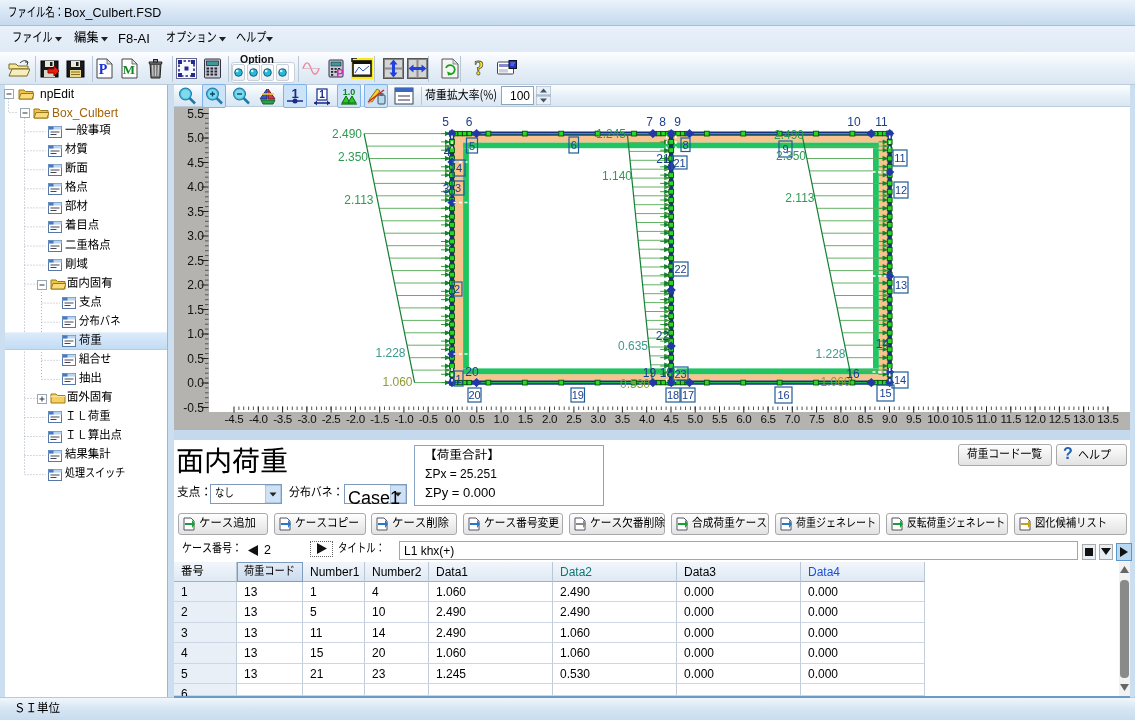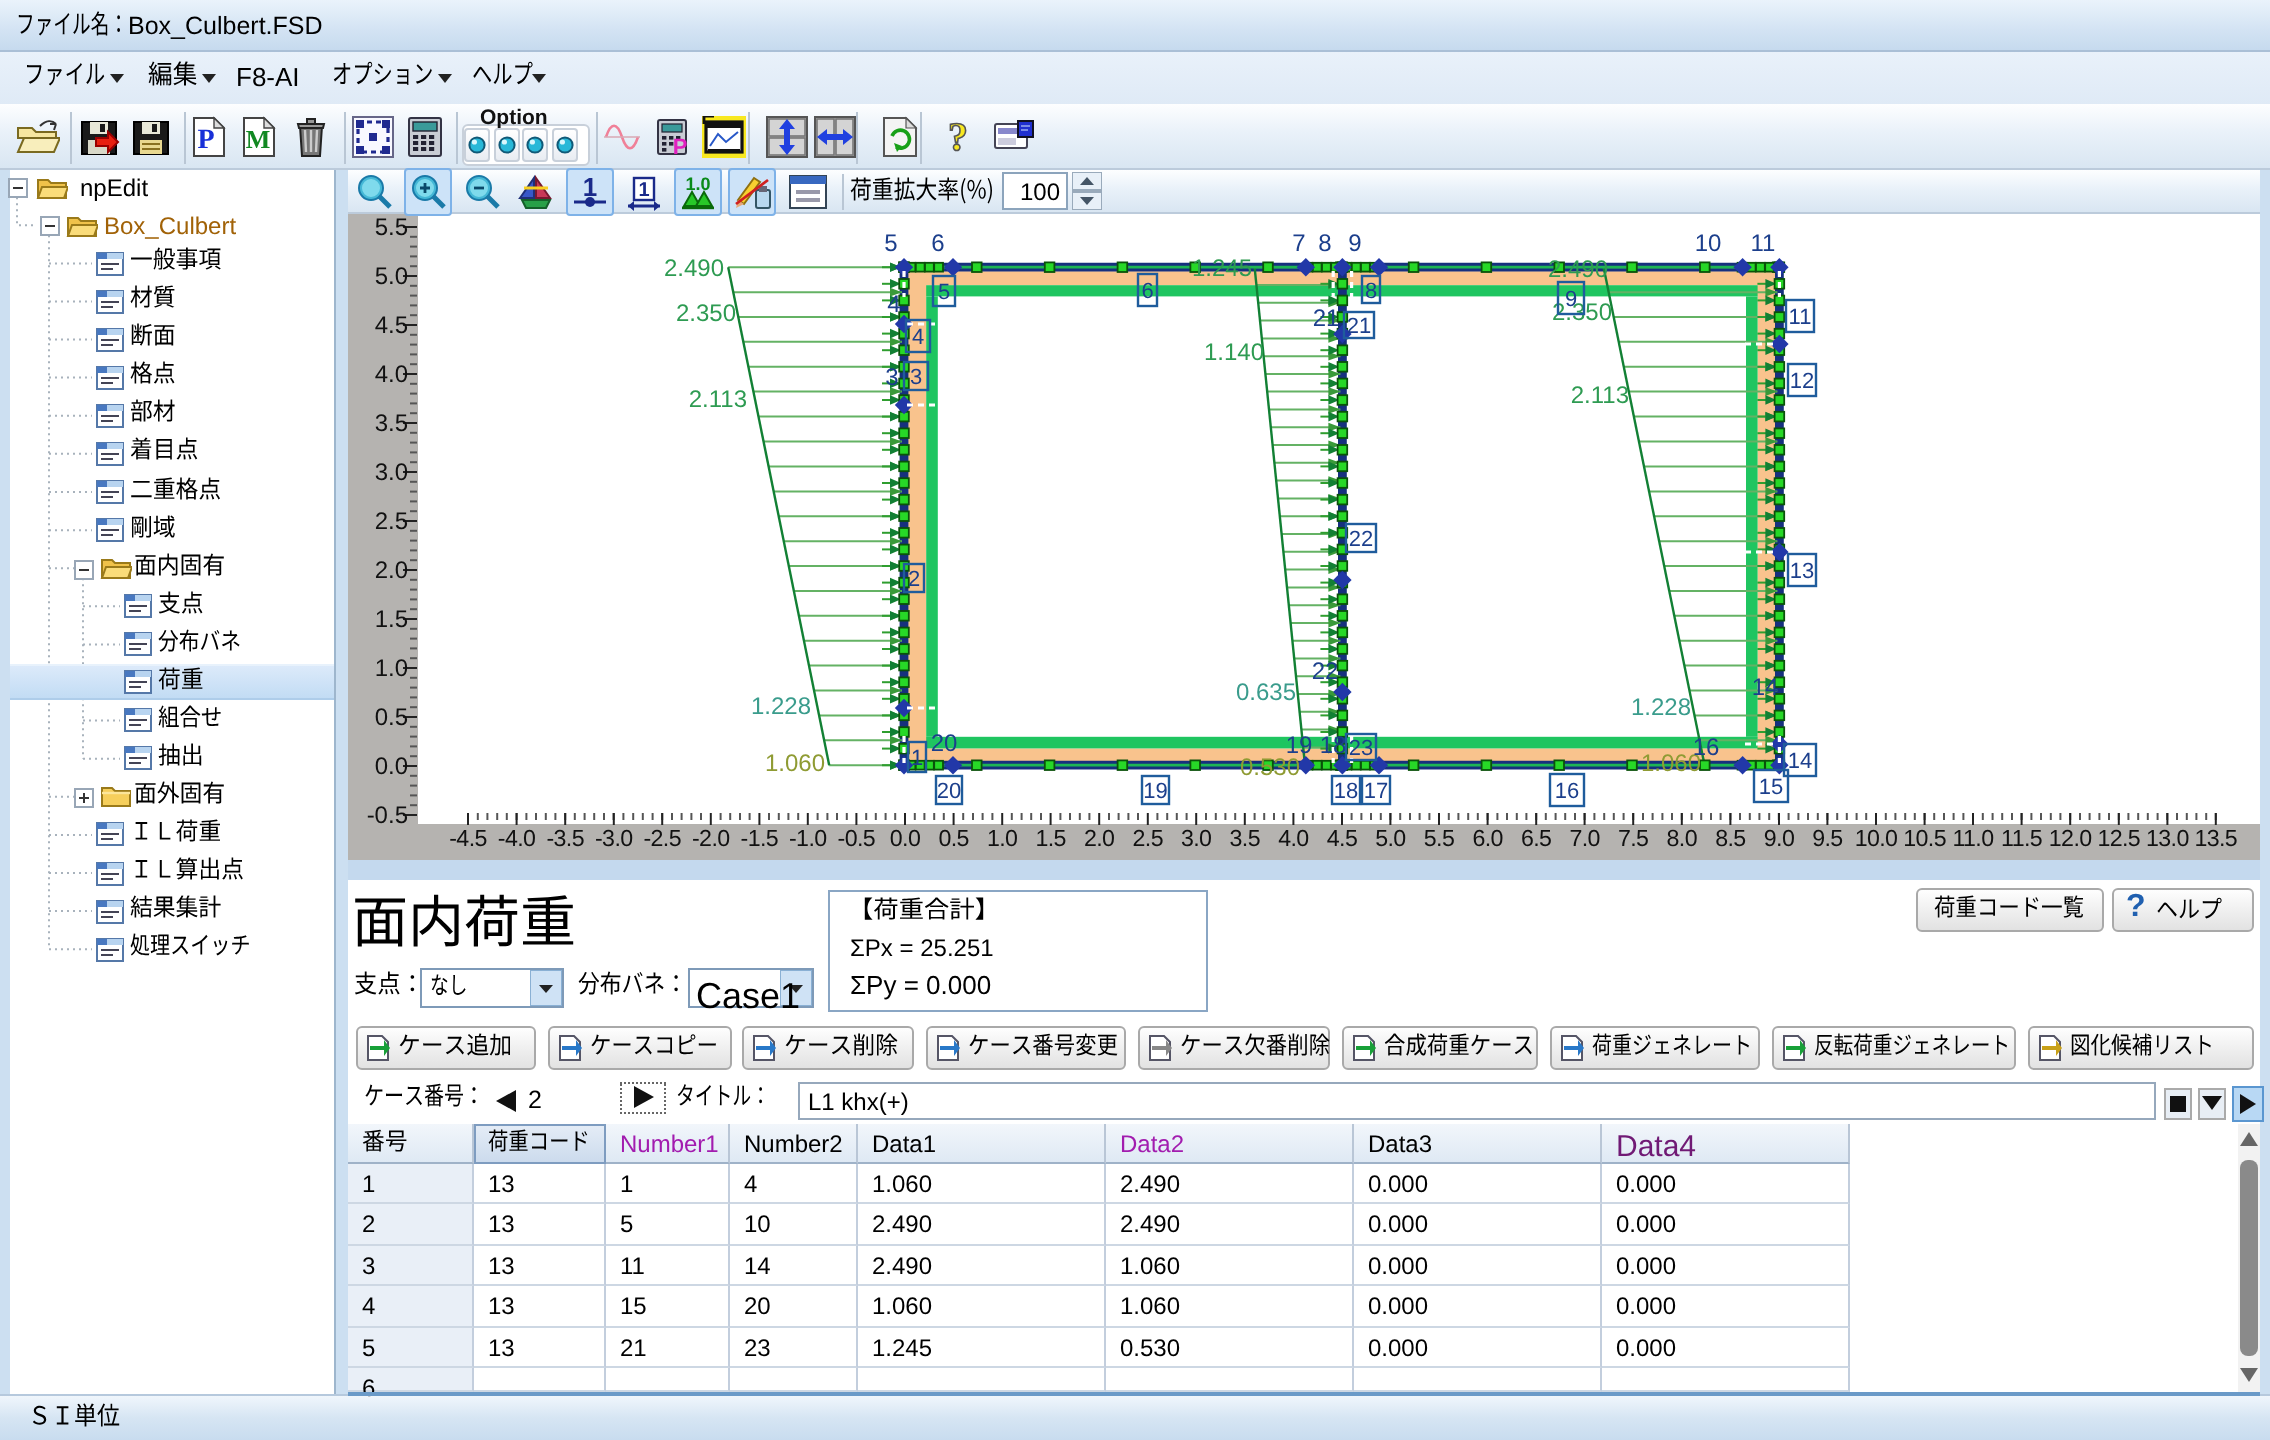--- a/index.html
+++ b/index.html
@@ -1582,31 +1582,31 @@
   </svg>
 <div class="abs" style="left:174px;top:562px;width:63px;height:20px;background:linear-gradient(#f2f6fb,#dfe9f4);border-right:1px solid #b9c6d6;border-bottom:1px solid #9fb2c8"></div>
 <svg style="position:absolute;left:181.0px;top:565.0px;overflow:visible" width="25" height="14" viewBox="0 0 25 14">
     <path d="M5.2 3.1H3.6L4.0 2.9C3.9 2.5 3.5 1.8 3.1 1.3C3.8 1.3 4.5 1.2 5.2 1.2ZM2.3 1.6C2.7 2.1 3.0 2.7 3.2 3.1H0.7V3.9H4.4C3.3 4.9 1.8 5.8 0.4 6.2C0.6 6.4 0.8 6.7 0.9 6.9C1.3 6.8 1.7 6.6 2.2 6.4V10.8H3.0V10.4H8.6V10.8H9.4V6.4C9.8 6.6 10.1 6.7 10.5 6.8C10.6 6.6 10.8 6.3 11.0 6.1C9.6 5.7 8.0 4.8 7.0 3.9H10.7V3.1H8.1C8.5 2.6 8.8 2.0 9.2 1.4L8.3 1.1C8.0 1.7 7.6 2.5 7.3 3.0L7.7 3.1H6.1V1.1C7.4 1.0 8.7 0.8 9.7 0.6L9.1 -0.1C7.3 0.3 4.0 0.6 1.3 0.7C1.4 0.9 1.5 1.2 1.5 1.4L3.0 1.3ZM5.2 4.0V6.0H6.1V4.0C6.8 4.8 7.9 5.6 9.0 6.2H2.5C3.5 5.6 4.5 4.8 5.2 4.0ZM3.0 8.6H5.3V9.7H3.0ZM3.0 7.9V6.9H5.3V7.9ZM8.6 8.6V9.7H6.1V8.6ZM8.6 7.9H6.1V6.9H8.6Z M14.4 1.1H19.9V3.0H14.4ZM13.5 0.3V3.8H20.8V0.3ZM12.0 4.7V5.5H14.4C14.2 6.4 13.8 7.4 13.5 8.1L14.4 8.3L14.8 7.4H19.8C19.6 8.9 19.3 9.6 19.0 9.9C18.9 10.0 18.8 10.0 18.5 10.0C18.2 10.0 17.3 10.0 16.5 9.9C16.7 10.1 16.8 10.5 16.8 10.8C17.6 10.8 18.4 10.8 18.8 10.8C19.2 10.8 19.5 10.7 19.8 10.5C20.2 10.1 20.5 9.1 20.8 7.0C20.8 6.9 20.8 6.6 20.8 6.6H15.0L15.4 5.5H22.2V4.7Z" fill="#000"></path>
   </svg>
 <div class="abs" style="left:237px;top:562px;width:66px;height:20px;background:linear-gradient(#e4ecf6,#ccdbed);border:1px solid #7e9cc0"></div>
 <svg style="position:absolute;left:244.0px;top:565.0px;overflow:visible" width="53" height="14" viewBox="0 0 53 14">
     <path d="M3.6 3.2V4.0H7.9V9.6C7.9 9.8 7.9 9.9 7.7 9.9C7.5 9.9 6.8 9.9 6.1 9.9C6.3 10.1 6.4 10.5 6.4 10.7C7.3 10.7 7.9 10.7 8.2 10.6C8.6 10.5 8.7 10.2 8.7 9.7V4.0H9.7V3.2ZM2.7 2.6C2.1 4.0 1.2 5.3 0.3 6.2C0.4 6.4 0.7 6.8 0.8 6.9C1.1 6.6 1.5 6.2 1.8 5.8V10.8H2.5V4.6C2.9 4.1 3.2 3.5 3.4 2.9ZM3.7 5.2V9.3H4.4V8.6H6.9V5.2ZM4.4 5.9H6.2V7.8H4.4ZM6.5 -0.2V0.7H3.7V-0.2H2.9V0.7H0.6V1.5H2.9V2.7H3.7V1.5H6.5V2.7H7.2V1.5H9.6V0.7H7.2V-0.2Z M11.8 3.4V7.1H14.8V7.9H11.5V8.6H14.8V9.7H10.7V10.4H19.8V9.7H15.6V8.6H19.2V7.9H15.6V7.1H18.8V3.4H15.6V2.6H19.8V1.9H15.6V1.0C16.8 0.9 17.9 0.7 18.8 0.5L18.4 -0.2C16.8 0.2 13.9 0.4 11.5 0.5C11.6 0.6 11.7 1.0 11.7 1.2C12.7 1.2 13.8 1.1 14.8 1.0V1.9H10.8V2.6H14.8V3.4ZM12.5 5.5H14.8V6.4H12.5ZM15.6 5.5H18.0V6.4H15.6ZM12.5 4.0H14.8V4.9H12.5ZM15.6 4.0H18.0V4.9H15.6Z M22.0 8.2V9.3C22.2 9.3 22.7 9.3 23.1 9.3H28.1L28.1 9.9H29.0C29.0 9.8 29.0 9.2 29.0 8.8V2.6C29.0 2.3 29.0 1.9 29.0 1.7C28.8 1.7 28.5 1.7 28.2 1.7H23.2C22.9 1.7 22.4 1.7 22.1 1.6V2.7C22.3 2.7 22.8 2.6 23.2 2.6H28.1V8.3H23.1C22.7 8.3 22.2 8.3 22.0 8.2Z M31.6 4.6V5.8C31.9 5.8 32.4 5.8 33.0 5.8C33.7 5.8 37.8 5.8 38.6 5.8C39.0 5.8 39.5 5.8 39.7 5.8V4.6C39.4 4.7 39.1 4.7 38.6 4.7C37.8 4.7 33.7 4.7 33.0 4.7C32.4 4.7 31.9 4.7 31.6 4.6Z M47.4 1.2 46.8 1.5C47.2 2.0 47.5 2.7 47.7 3.3L48.3 3.0C48.1 2.4 47.6 1.6 47.4 1.2ZM48.6 0.6 48.1 0.9C48.4 1.4 48.7 2.1 49.0 2.7L49.6 2.4C49.3 1.8 48.9 1.0 48.6 0.6ZM43.8 8.9C43.8 9.4 43.8 10.0 43.7 10.4H44.7C44.7 10.0 44.7 9.3 44.7 8.9V5.0C45.8 5.4 47.6 6.2 48.7 6.9L49.0 5.9C47.9 5.3 46.0 4.4 44.7 3.9V2.0C44.7 1.6 44.7 1.1 44.7 0.7H43.7C43.8 1.1 43.8 1.6 43.8 2.0C43.8 3.0 43.8 8.3 43.8 8.9Z" fill="#000"></path>
   </svg>
 <div class="abs" style="left:303px;top:562px;width:62px;height:20px;background:linear-gradient(#f2f6fb,#dfe9f4);border-right:1px solid #b9c6d6;border-bottom:1px solid #9fb2c8"></div>
-<div class="abs" style="left:310px;top:565px;font-size:12px;color:#a21caf">Number1</div>
+<div class="abs" style="left:310px;top:565px;font-size:12px;color:#000000">Number1</div>
 <div class="abs" style="left:365px;top:562px;width:64px;height:20px;background:linear-gradient(#f2f6fb,#dfe9f4);border-right:1px solid #b9c6d6;border-bottom:1px solid #9fb2c8"></div>
 <div class="abs" style="left:372px;top:565px;font-size:12px;color:#000000">Number2</div>
 <div class="abs" style="left:429px;top:562px;width:124px;height:20px;background:linear-gradient(#f2f6fb,#dfe9f4);border-right:1px solid #b9c6d6;border-bottom:1px solid #9fb2c8"></div>
 <div class="abs" style="left:436px;top:565px;font-size:12px;color:#000">Data1</div>
 <div class="abs" style="left:553px;top:562px;width:124px;height:20px;background:linear-gradient(#f2f6fb,#dfe9f4);border-right:1px solid #b9c6d6;border-bottom:1px solid #9fb2c8"></div>
-<div class="abs" style="left:560px;top:565px;font-size:12px;color:#a21caf">Data2</div>
+<div class="abs" style="left:560px;top:565px;font-size:12px;color:#0f766e">Data2</div>
 <div class="abs" style="left:677px;top:562px;width:124px;height:20px;background:linear-gradient(#f2f6fb,#dfe9f4);border-right:1px solid #b9c6d6;border-bottom:1px solid #9fb2c8"></div>
 <div class="abs" style="left:684px;top:565px;font-size:12px;color:#000">Data3</div>
 <div class="abs" style="left:801px;top:562px;width:124px;height:20px;background:linear-gradient(#f2f6fb,#dfe9f4);border-right:1px solid #b9c6d6;border-bottom:1px solid #9fb2c8"></div>
-<div class="abs" style="left:808px;top:565px;font-size:15px;color:#701a75">Data4</div>
+<div class="abs" style="left:808px;top:565px;font-size:12px;color:#1d4ed8">Data4</div>
 <div class="cell" style="left:174px;top:582.0px;width:63px;height:20.4px;background:#e9eff7;border-right:1px solid #c3cedd;border-bottom:1px solid #cdd7e3"></div>
 <div class="abs" style="left:181px;top:585.0px;font-size:12px;color:#000">1</div>
 <div class="cell" style="left:237px;top:582.0px;width:66px;height:20.4px;background:#fff;border-right:1px solid #c3cedd;border-bottom:1px solid #cdd7e3"></div>
 <div class="abs" style="left:244px;top:585.0px;font-size:12px;color:#000">13</div>
 <div class="cell" style="left:303px;top:582.0px;width:62px;height:20.4px;background:#fff;border-right:1px solid #c3cedd;border-bottom:1px solid #cdd7e3"></div>
 <div class="abs" style="left:310px;top:585.0px;font-size:12px;color:#000">1</div>
 <div class="cell" style="left:365px;top:582.0px;width:64px;height:20.4px;background:#fff;border-right:1px solid #c3cedd;border-bottom:1px solid #cdd7e3"></div>
 <div class="abs" style="left:372px;top:585.0px;font-size:12px;color:#000">4</div>
 <div class="cell" style="left:429px;top:582.0px;width:124px;height:20.4px;background:#fff;border-right:1px solid #c3cedd;border-bottom:1px solid #cdd7e3"></div>
 <div class="abs" style="left:436px;top:585.0px;font-size:12px;color:#000">1.060</div>

